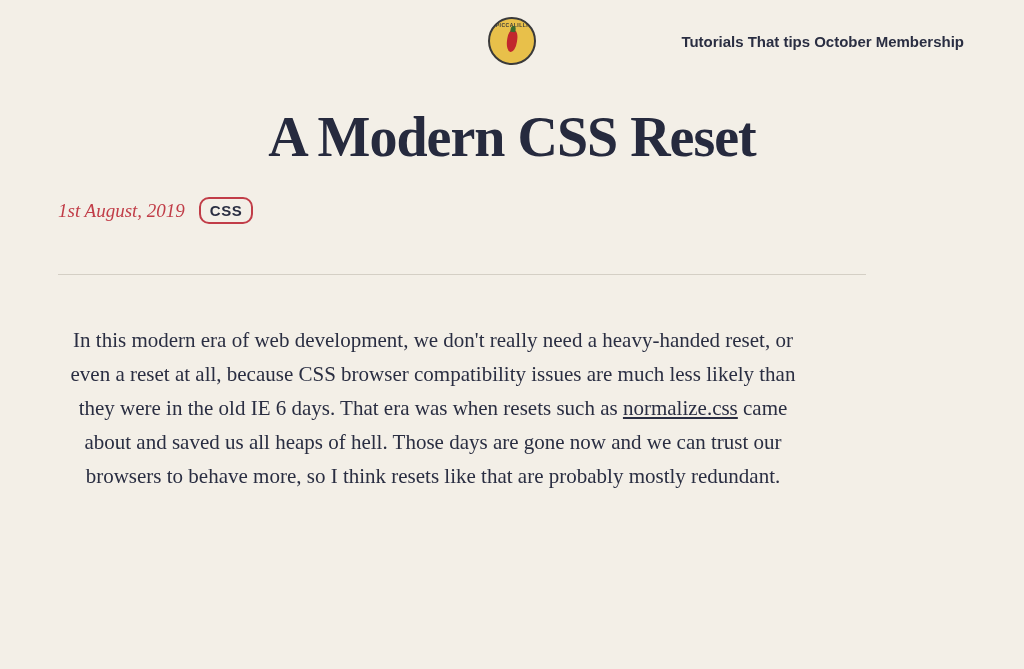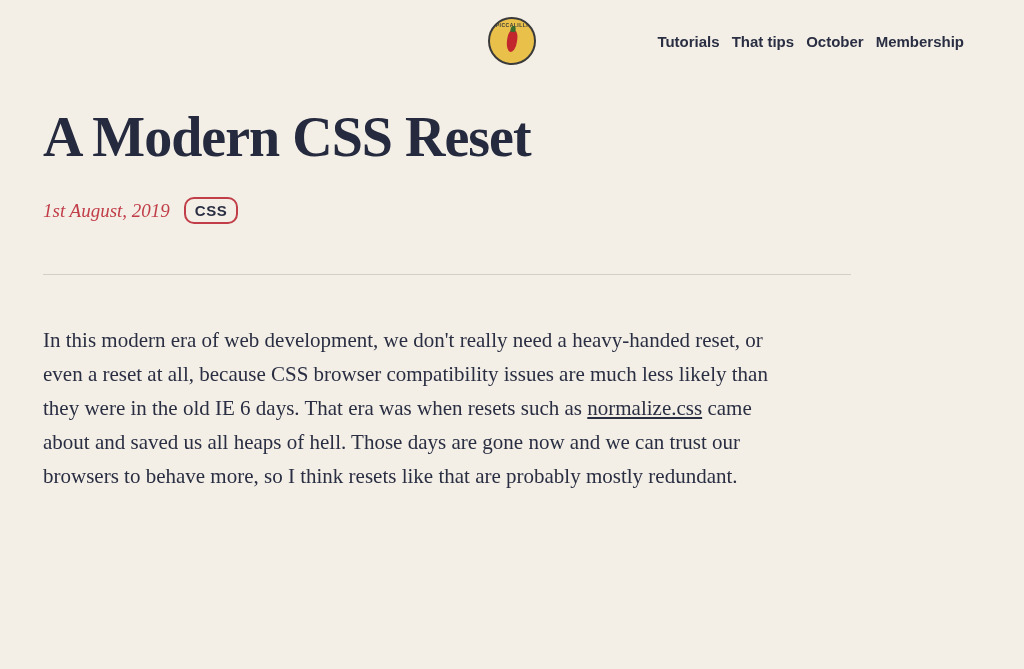--- a/index.html
+++ b/index.html
@@ -68,32 +68,33 @@
       font-size: 5px;
       font-weight: bold;
       letter-spacing: 0.5px;
       color: #3a3a3a;
       font-family: Arial, sans-serif;
     }
     .nav {
       position: absolute;
       right: 60px;
       display: flex;
-      gap: 12px;
+      gap: 4px;
     }
     .nav a {
       font-family: -apple-system, Arial, sans-serif;
       font-weight: 700;
       font-size: 15px;
       color: #2a2e42;
       text-decoration: none;
       cursor: pointer;
     }
     .content {
-      padding: 35px 43px 0;
+      padding: 35px 58px 0;
+      text-align: center;
     }
     .title {
       font-family: Georgia, 'Times New Roman', serif;
       font-size: 56px;
       font-weight: 900;
       color: #262a3e;
       letter-spacing: -1px;
       margin-bottom: 28px;
     }
     .meta {

